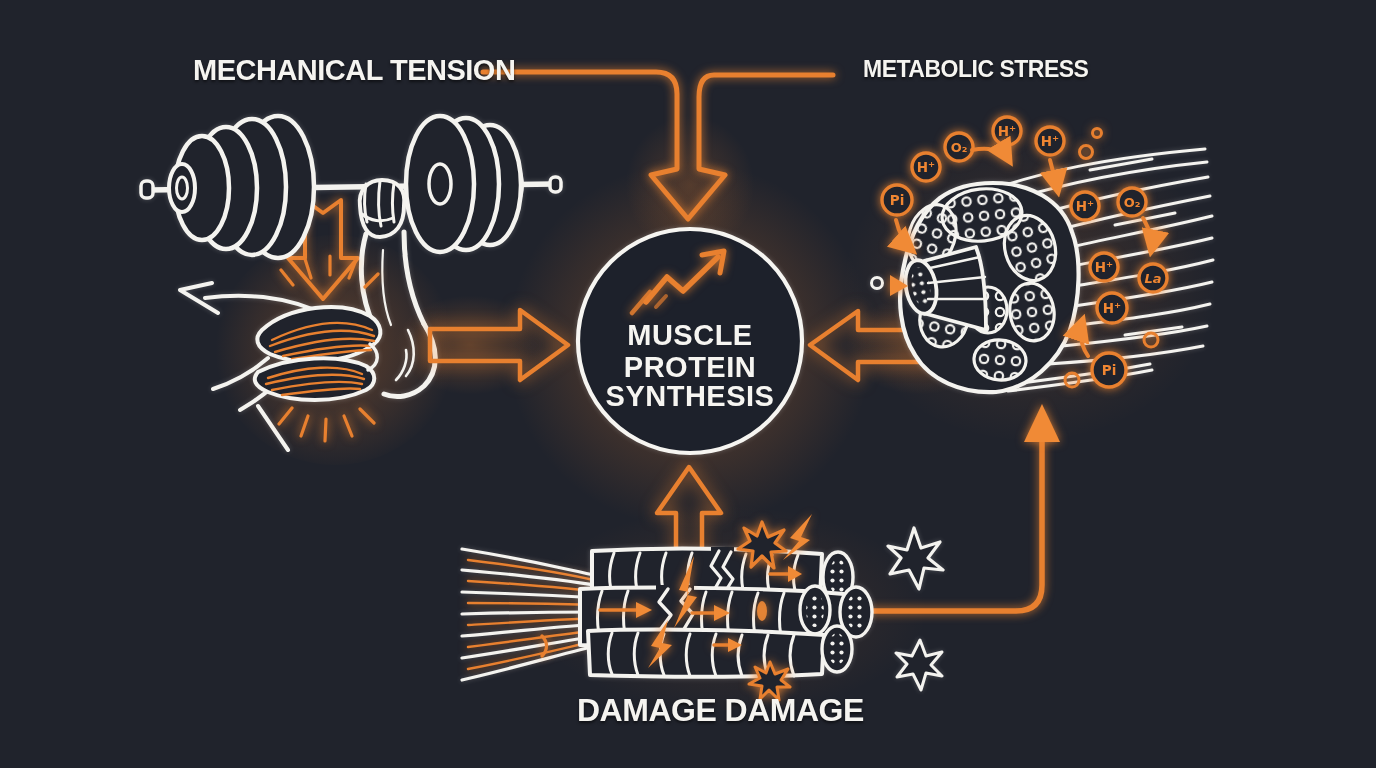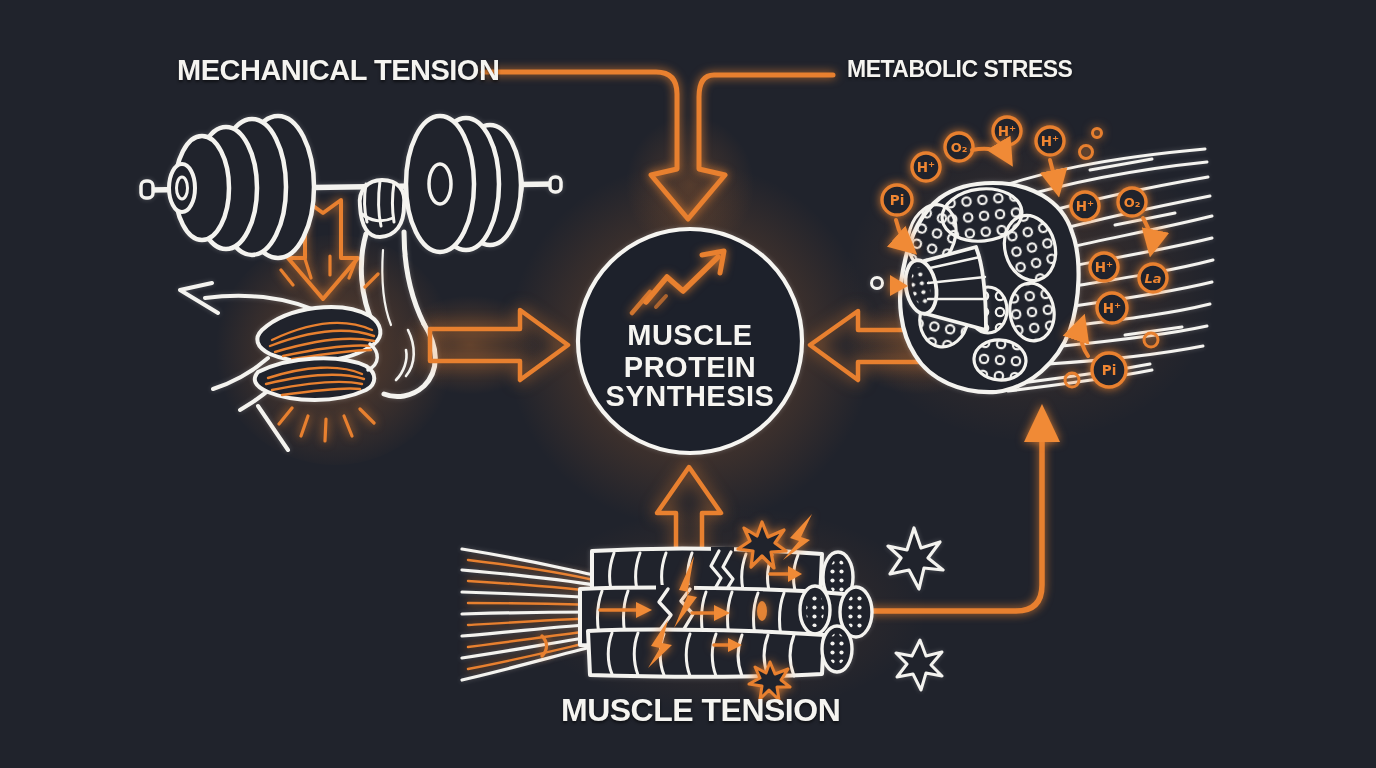--- a/index.html
+++ b/index.html
@@ -28,21 +28,21 @@
   .w{stroke:#f4f3ef;fill:none;stroke-linecap:round;stroke-linejoin:round;}
   .wf{fill:#20232c;stroke:#f4f3ef;stroke-linecap:round;stroke-linejoin:round;}
   .o{stroke:#e8802f;fill:none;stroke-linecap:round;stroke-linejoin:round;}
   .of{fill:#20232c;stroke:#e8802f;stroke-linecap:round;stroke-linejoin:round;}
   .fo{fill:#f08a36;stroke:none;}
   .gw{filter:drop-shadow(0 0 2.5px rgba(255,255,255,.22));}
   .go{filter:drop-shadow(0 0 5px rgba(238,134,50,.85));}
   .go2{filter:drop-shadow(0 0 8px rgba(238,134,50,.75));}
 
   .hdr{position:absolute;color:#f5f4f0;font-weight:bold;letter-spacing:-0.5px;
-    white-space:nowrap;text-shadow:0 2px 3px rgba(0,0,0,.55);}
+    white-space:nowrap;text-shadow:0 2px 3px rgba(0,0,0,.55);margin-left:16px;}
   #lbl-mech{left:177px;top:54px;font-size:29px;}
   #lbl-met{left:847px;top:56px;font-size:23px;}
   #lbl-dmg{left:561px;top:692px;font-size:32px;}
 
   .center-text{fill:#f6f5f1;font-weight:bold;font-size:29px;letter-spacing:.5px;
     text-anchor:middle;font-family:"Liberation Sans",sans-serif;}
   .met-text{fill:#ef8632;font-weight:bold;text-anchor:middle;
     font-family:"DejaVu Sans","Liberation Sans",sans-serif;}
 </style>
 </head>
@@ -390,13 +390,13 @@
       <path stroke-width="4" opacity="0.65" d="M656,307 L666,296"></path>
     </g>
     <text x="690" y="345" class="center-text">MUSCLE</text>
     <text x="690" y="377" class="center-text">PROTEIN</text>
     <text x="690" y="406" class="center-text">SYNTHESIS</text>
   </g>
 </svg>
 
 <div class="hdr" id="lbl-mech">MECHANICAL TENSION</div>
 <div class="hdr" id="lbl-met">METABOLIC STRESS</div>
-<div class="hdr" id="lbl-dmg">MUSCLE TENSION</div>
+<div class="hdr" id="lbl-dmg">DAMAGE DAMAGE</div>
 
 </body></html>

